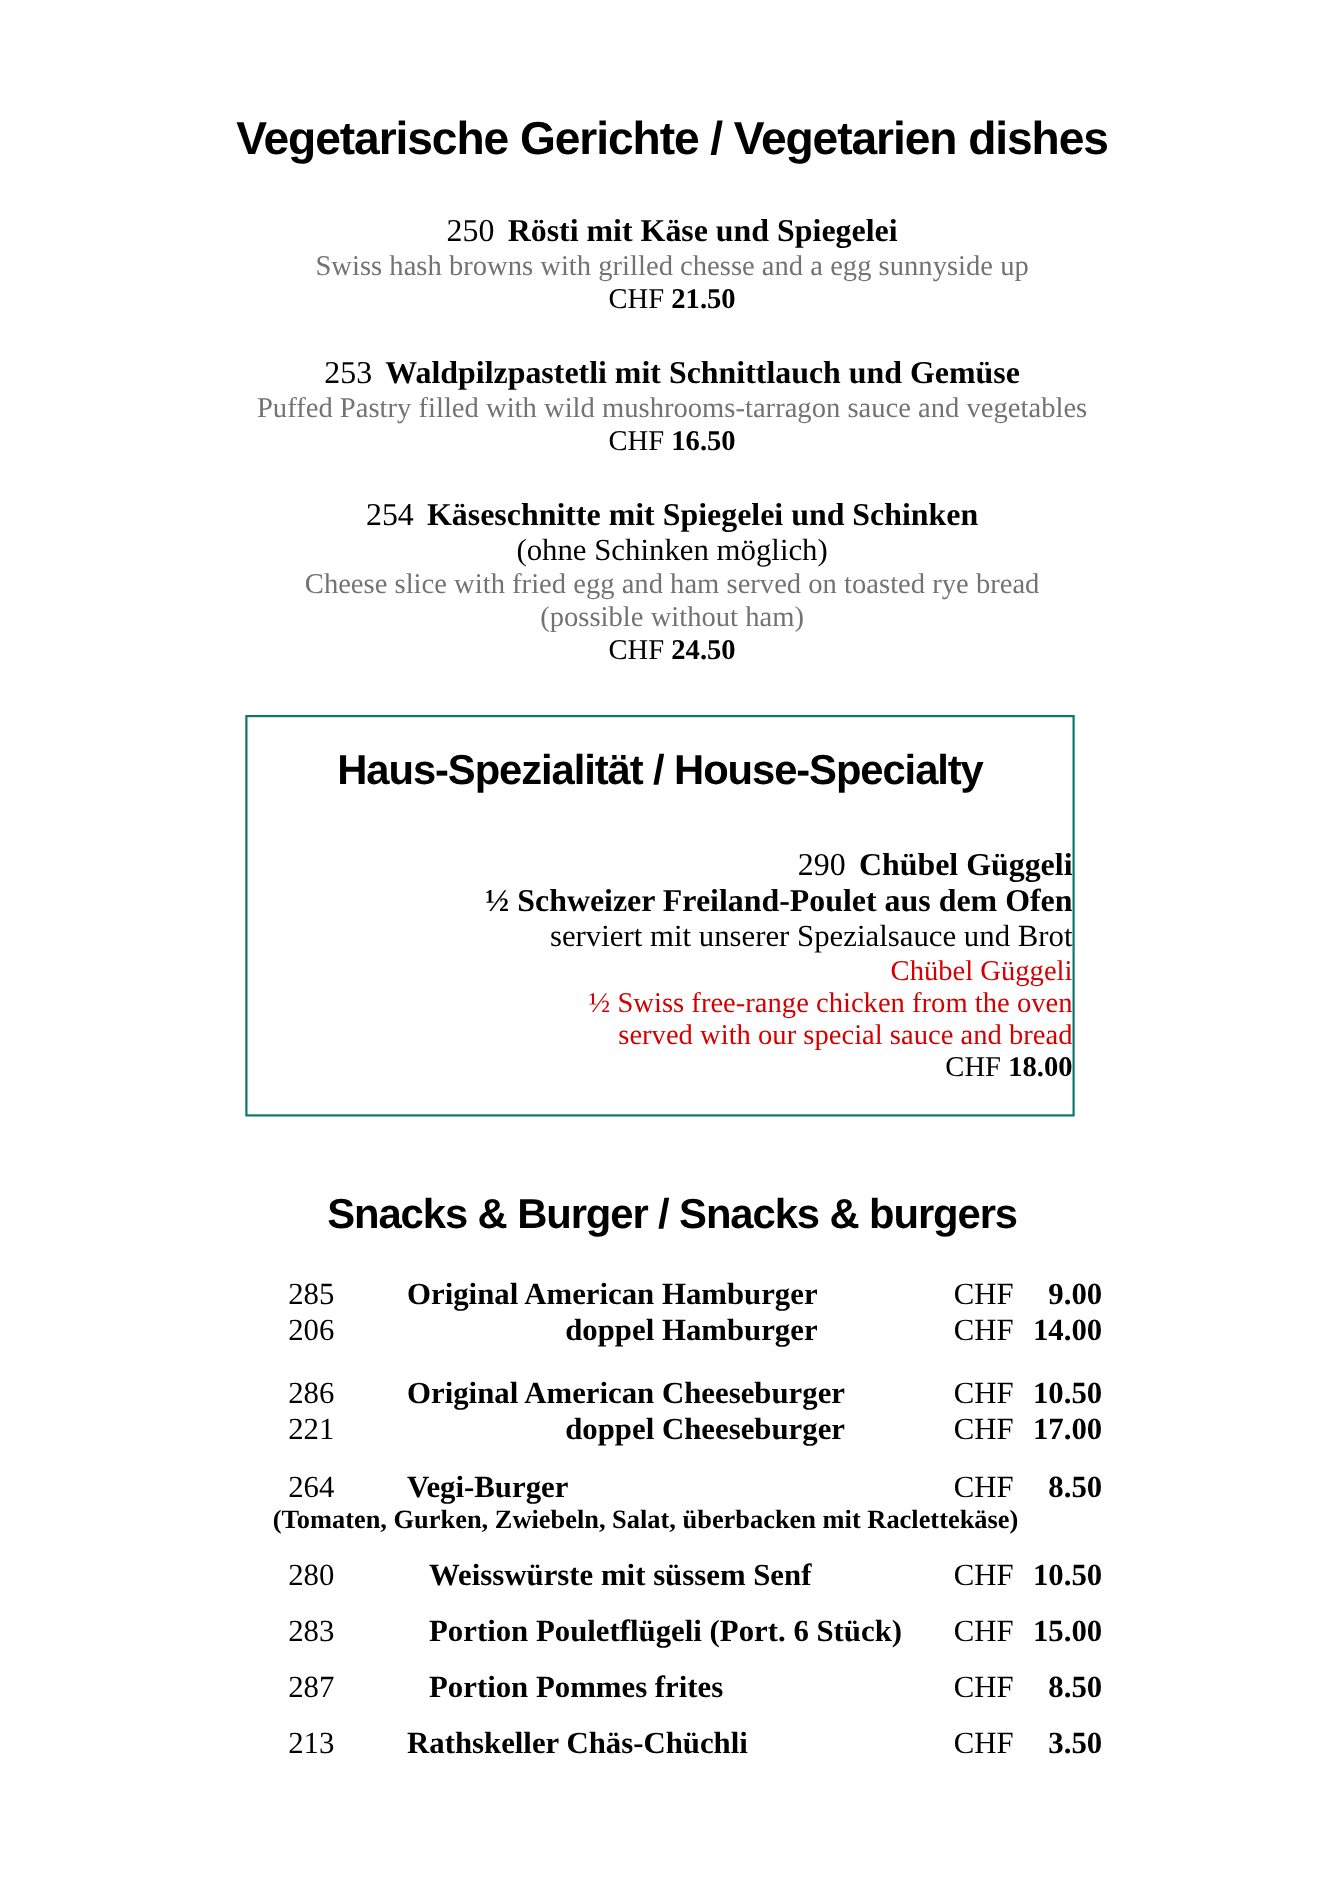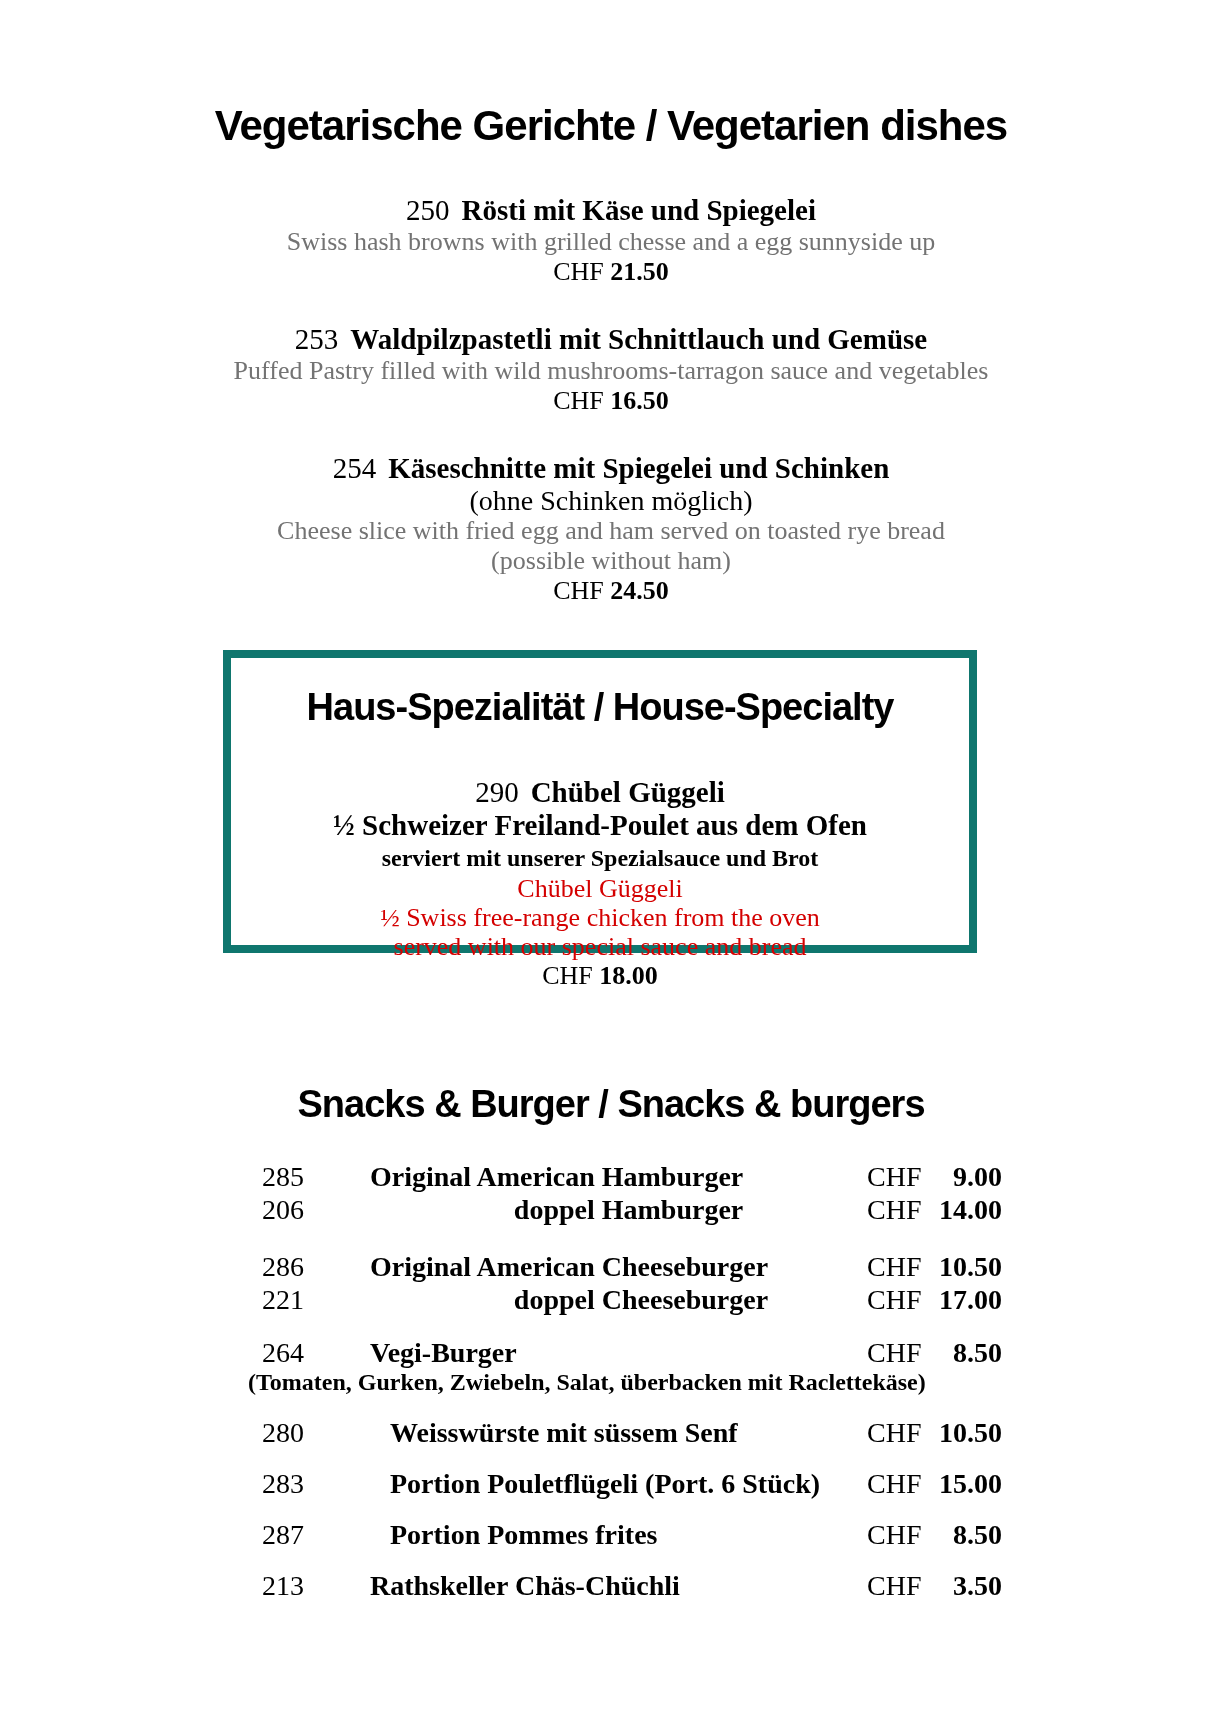--- a/index.html
+++ b/index.html
@@ -31,34 +31,34 @@
   .vline.head{ font-size:29px; line-height:34px; }
   .vline.sub{ font-size:28px; line-height:31px; }
   .vline.red{ color:#737373; line-height:30px; }
   .num{ font-weight:normal; margin-right:12px; }
   .nm{ font-weight:bold; }
   .b{ font-weight:bold; }
   .chfline{ font-size:26px; line-height:29px; }
 
   .specialty-box{
     position:absolute; top:650px; left:223px;
-    width:754px; height:303px;
-    border:8px solid #0f766e;
+    width:754px; height:365px;
+    border:2px solid #0f766e;
     box-sizing:border-box;
   }
   .box-title{
     position:absolute; top:26px; left:0; width:100%;
     font-size:38px; line-height:46px;
   }
   .box-item{
     position:absolute; top:118px; left:0; width:100%;
-    text-align:center;
+    text-align:right;
   }
   .box-item .head{ font-size:29px; line-height:33px; }
-  .box-item .sub{ font-size:24px; line-height:32px;font-weight:bold; }
+  .box-item .sub{ font-size:28px; line-height:32px; }
   .box-item .red{ color:#d40000; font-size:26px; line-height:29px; }
   .box-item .chfline{ line-height:29px; }
 
   .snacks-title{
     position:absolute; top:1081px; left:0; width:100%;
     font-size:38px; line-height:46px;
   }
   .snacks{
     position:absolute; top:1160px; left:248px; width:754px;
   }

